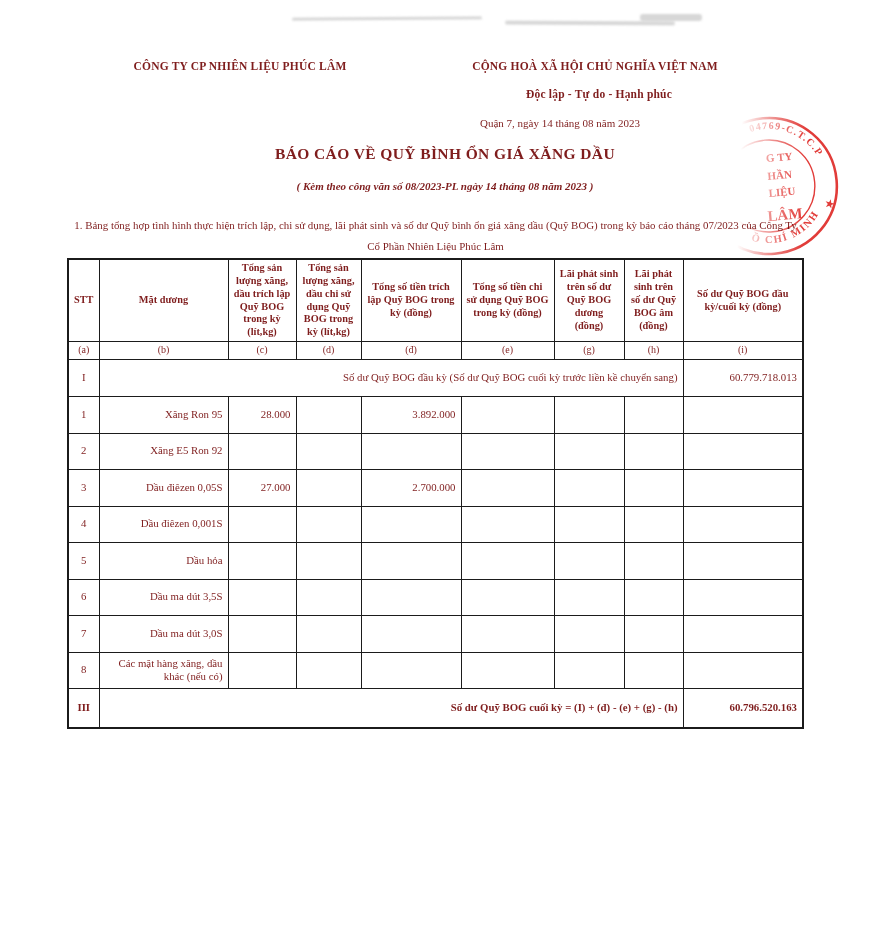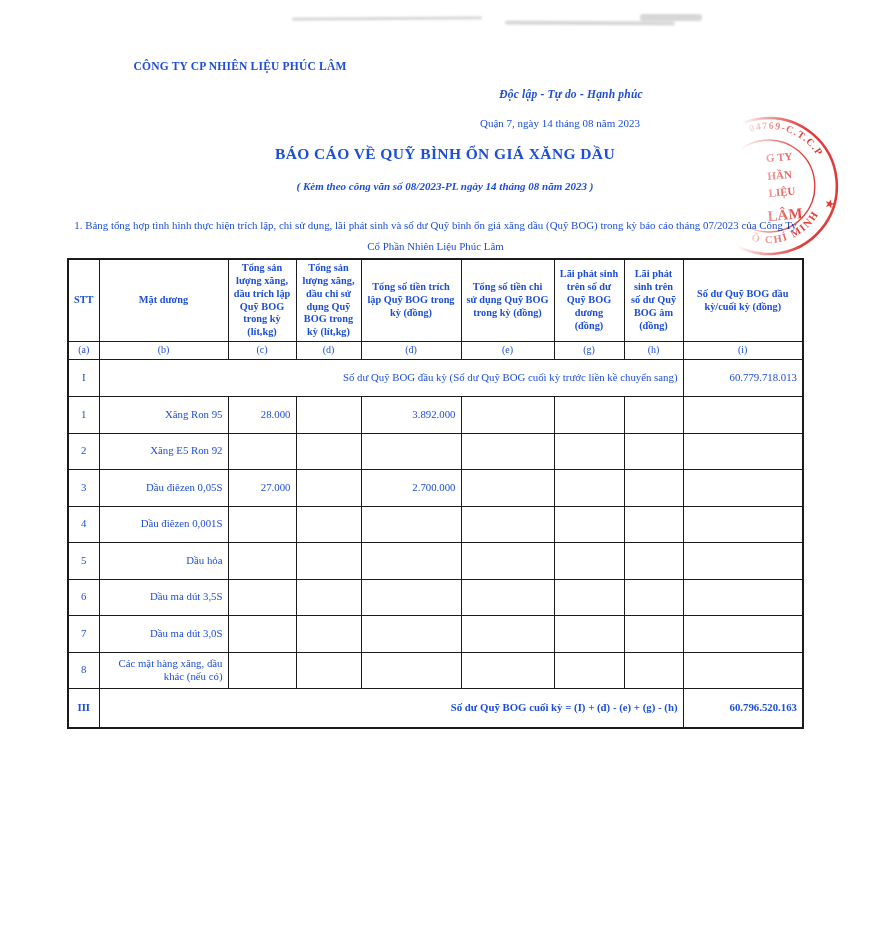--- a/index.html
+++ b/index.html
@@ -1,17 +1,17 @@
 <!DOCTYPE html>
 <html><head>
 <meta charset="utf-8">
 <style>
   html,body{margin:0;padding:0;background:#ffffff;}
   .page{position:relative;width:871px;height:801px;background:#ffffff;overflow:hidden;
-        font-family:"Liberation Serif","DejaVu Serif",serif;color:#1d4ed8;}
+        font-family:"Liberation Serif","DejaVu Serif",serif;color:#7f1d1d;}
   .abs{position:absolute;}
   .ctr{text-align:center;}
   .hdr{font-size:11.5px;font-weight:bold;letter-spacing:.2px;}
   .date{font-size:11px;}
   .title{font-size:15.5px;font-weight:bold;letter-spacing:.4px;}
   .subtitle{font-size:11px;font-weight:bold;font-style:italic;}
   .intro{font-size:10.9px;}
   table.bog{border-collapse:collapse;table-layout:fixed;width:735px;font-size:10.8px;}
   table.bog td,table.bog th{border:1.3px solid #1b1b1b;padding:2px 5px;vertical-align:middle;
       overflow:hidden;line-height:1.25;}
@@ -33,21 +33,22 @@
 <body>
 
 <div class="page">
 
   <div class="smudge abs" style="left:292px;top:17px;width:190px;height:3px;transform:rotate(-.4deg);"></div>
   <div class="smudge abs" style="left:505px;top:21px;width:170px;height:4px;transform:rotate(.3deg);"></div>
   <div class="smudge abs" style="left:640px;top:14px;width:62px;height:7px;"></div>
   <div class="speck" style="left:122px;top:846px;"></div>
 
   <div class="abs ctr hdr" style="left:85px;top:60px;width:310px;">CÔNG TY CP NHIÊN LIỆU PHÚC LÂM</div>
-  <div class="abs ctr hdr" style="left:426px;top:88px;width:290px;font-style:italic;">Độc lập - Tự do - Hạnh phúc</div>
+  <div class="abs ctr hdr" style="left:450px;top:60px;width:290px;">CỘNG HOÀ XÃ HỘI CHỦ NGHĨA VIỆT NAM</div>
+  <div class="abs ctr hdr" style="left:454px;top:88px;width:290px;">Độc lập - Tự do - Hạnh phúc</div>
   <div class="abs ctr date" style="left:415px;top:117px;width:290px;">Quận 7, ngày 14 tháng 08 năm 2023</div>
 
   <div class="abs ctr title" style="left:15px;top:145px;width:860px;">BÁO CÁO VỀ QUỸ BÌNH ỔN GIÁ XĂNG DẦU</div>
   <div class="abs ctr subtitle" style="left:15px;top:180px;width:860px;">( Kèm theo công văn số 08/2023-PL ngày 14 tháng 08 năm 2023 )</div>
   <div class="abs ctr intro" style="left:0px;top:219px;width:871px;white-space:nowrap;">1. Bảng tổng hợp tình hình thực hiện trích lập, chi sử dụng, lãi phát sinh và số dư Quỹ bình ổn giá xăng dầu (Quỹ BOG) trong kỳ báo cáo tháng 07/2023 của Công Ty</div>
   <div class="abs ctr intro" style="left:0px;top:240px;width:871px;">Cổ Phần Nhiên Liệu Phúc Lâm</div>
 
   <table class="bog abs" style="left:67px;top:258px;">
     <colgroup>
       <col style="width:31px">

